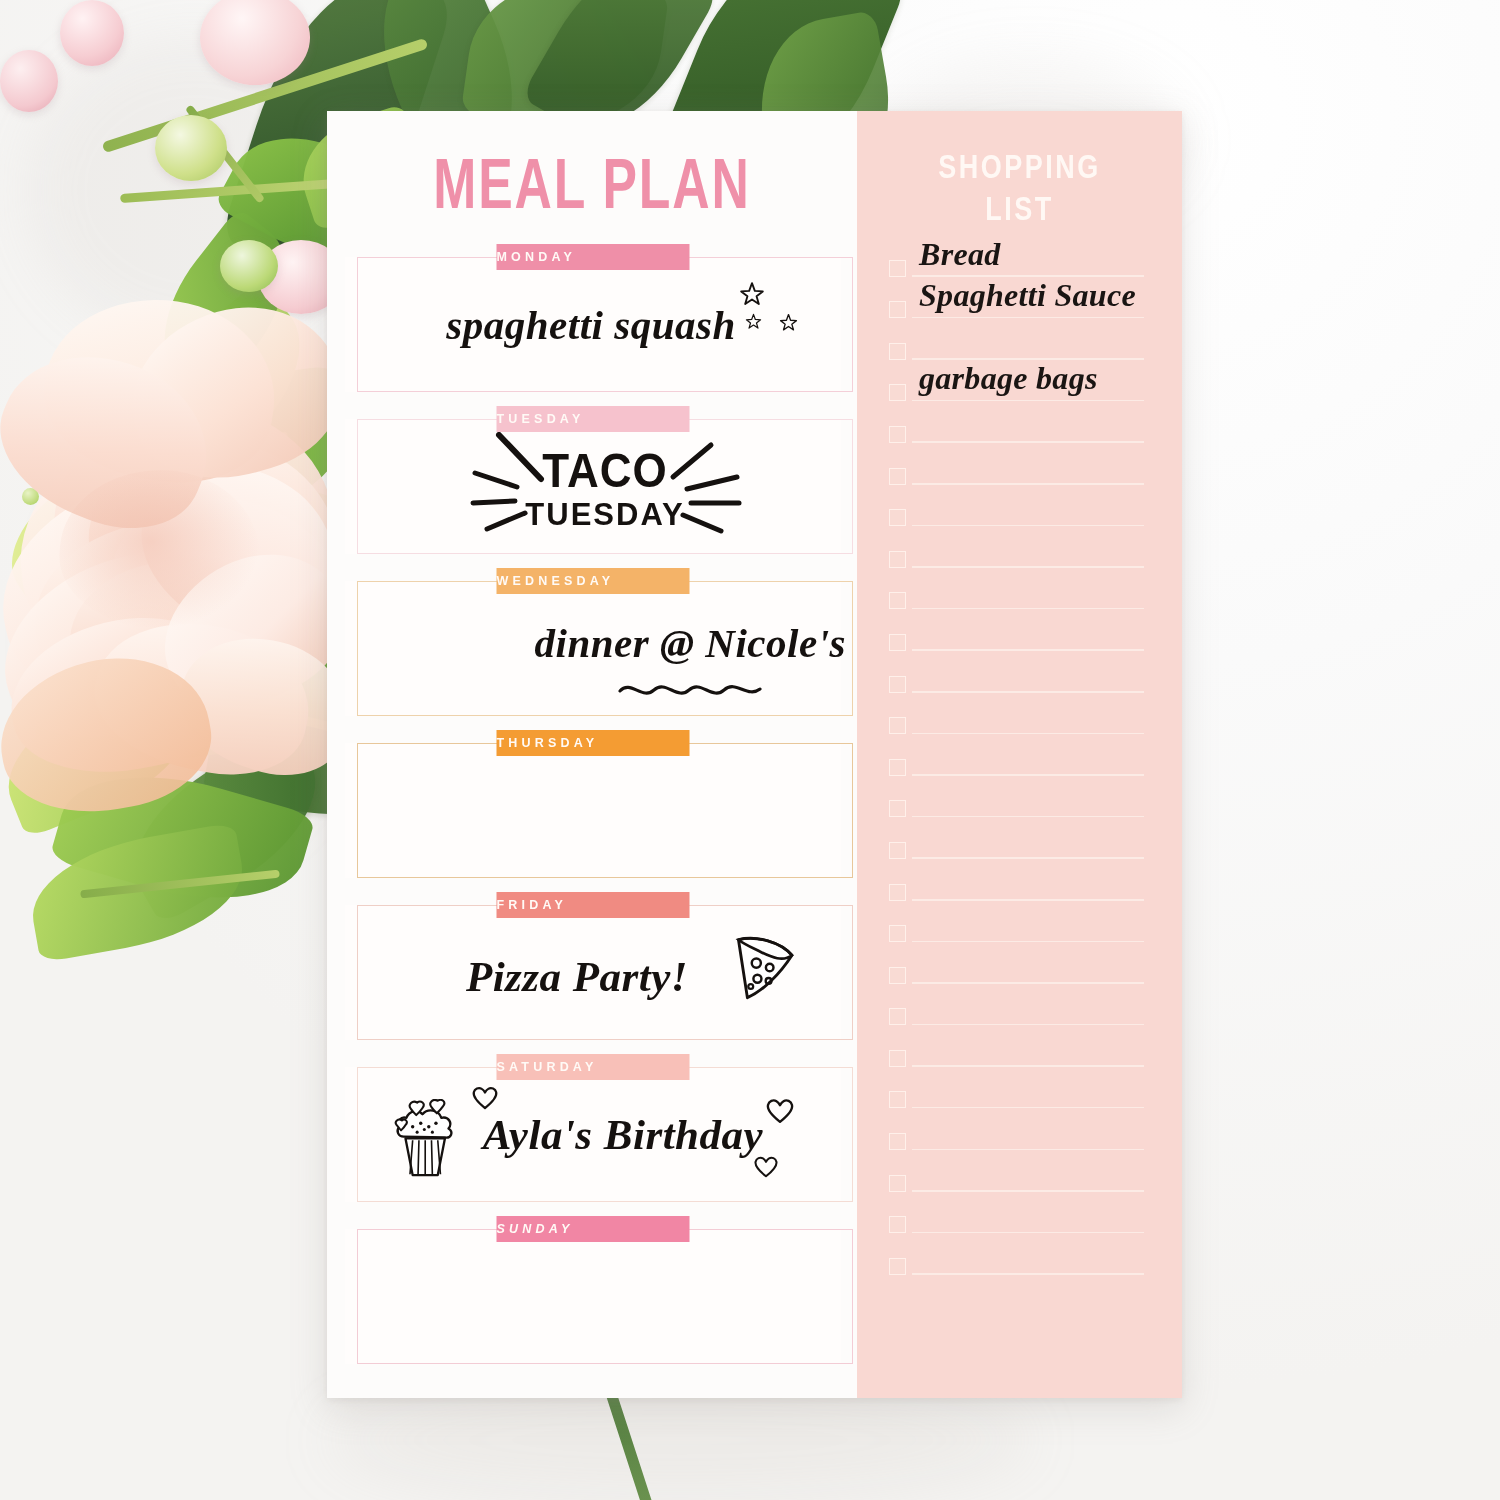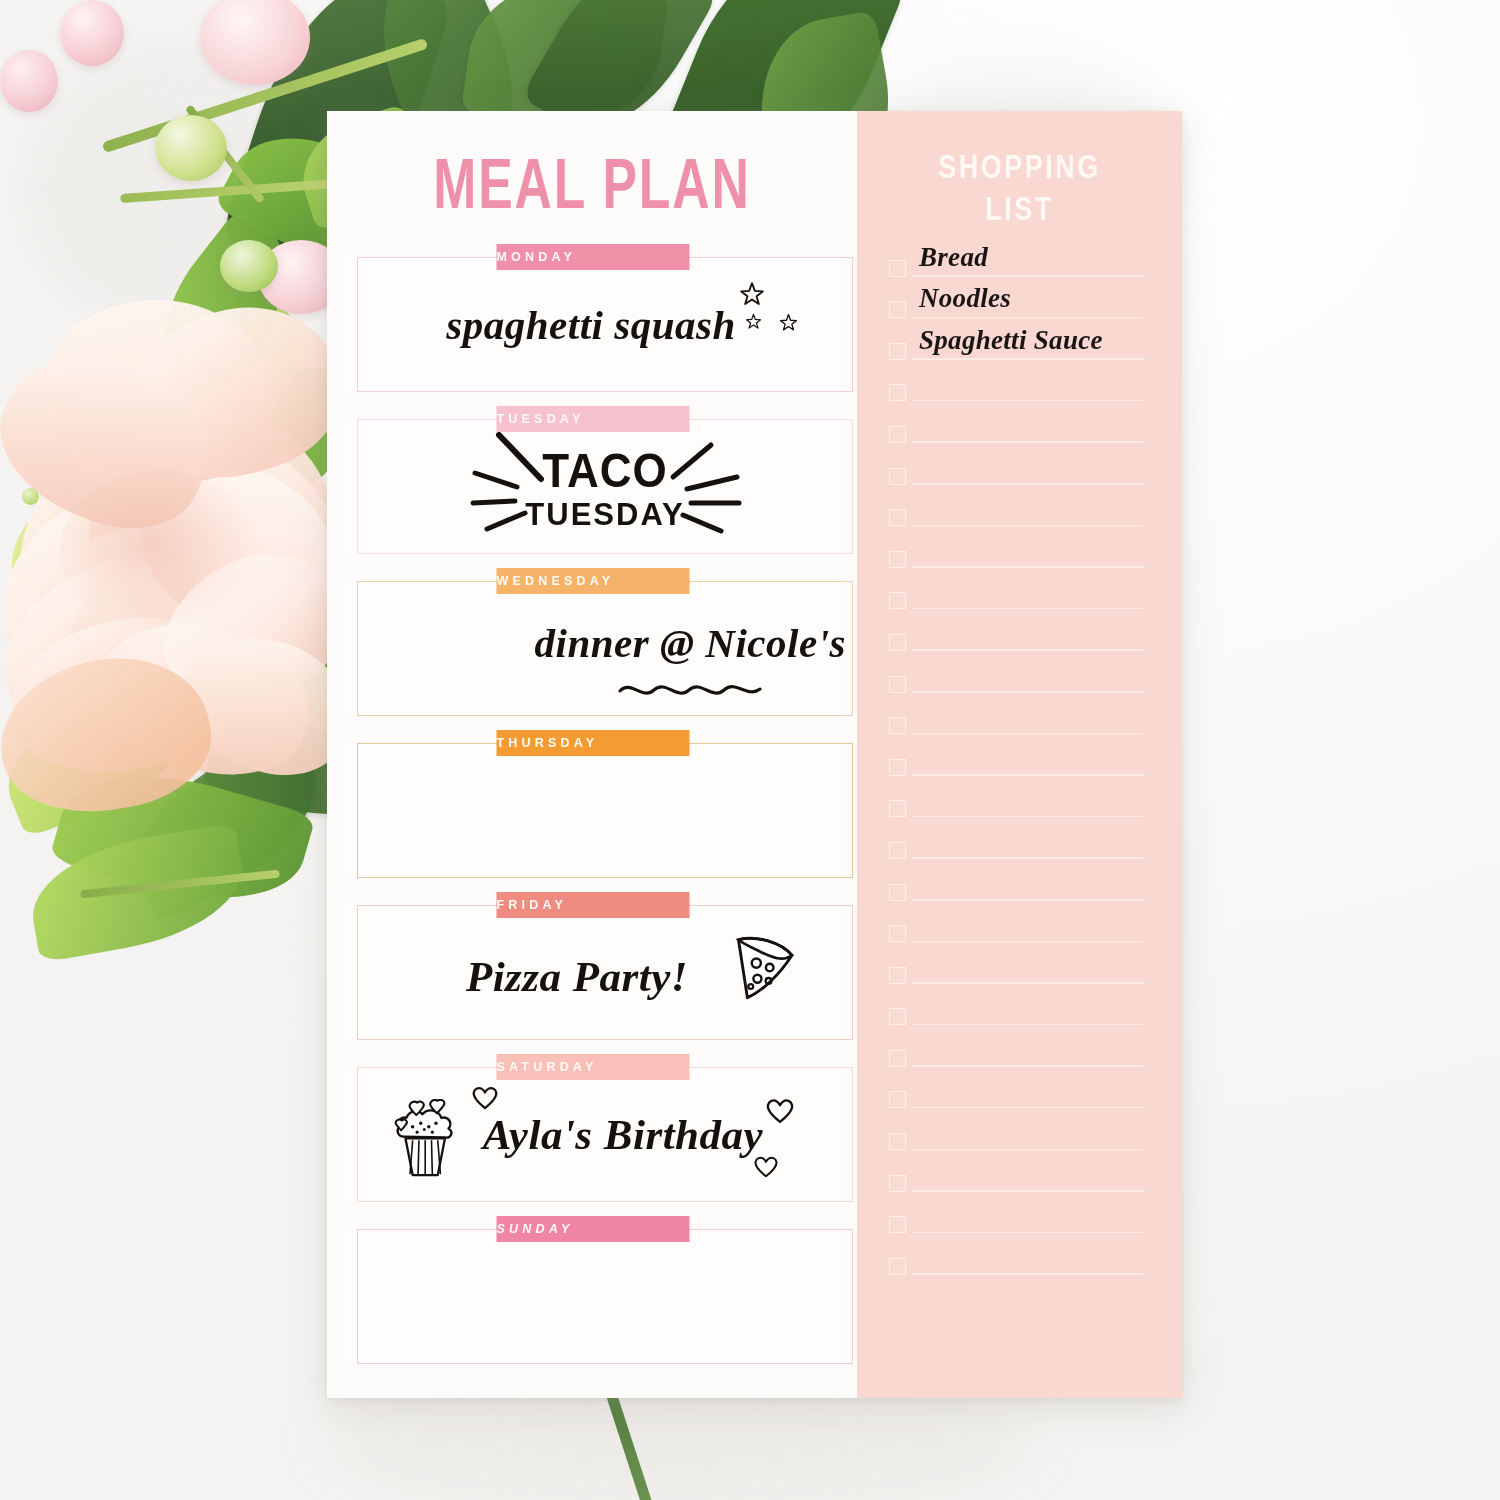--- a/index.html
+++ b/index.html
@@ -68,21 +68,21 @@
     color:#fff8f4;font-weight:700;font-size:27px;letter-spacing:2.5px;line-height:34px;
     transform:scaleY(1.25);transform-origin:center top;
   }
   #shop-rows{position:absolute;left:530px;top:128px;width:325px;}
   .srow{position:relative;height:41.6px;}
   .sbox{position:absolute;left:32px;bottom:4px;width:15px;height:15px;
     border:1.6px solid #fff0ea;background:rgba(255,250,248,.08);}
   .sline{position:absolute;left:55px;right:38px;bottom:4px;height:1.5px;background:#fdeee9;opacity:.85;}
   .stext{position:absolute;left:62px;bottom:8px;
     font-family:"Liberation Serif",serif;font-style:italic;font-weight:700;
-    font-size:27px;color:#1a1513;white-space:nowrap;letter-spacing:.3px;}
+    font-size:32px;color:#1a1513;white-space:nowrap;letter-spacing:.3px;}
 
   
   .doodle{position:absolute;pointer-events:none;}
 </style>
 </head>
 <body>
 
 <div id="stage">
 
   <div class="bg-base"></div>
@@ -351,30 +351,30 @@
 
     <div id="shop-rows">
         <div class="srow">
           <div class="sbox"></div>
           <div class="sline"></div>
           <div class="stext">Bread</div>
         </div>
         <div class="srow">
           <div class="sbox"></div>
           <div class="sline"></div>
-          <div class="stext">Noodles</div>
-        </div>
-        <div class="srow">
-          <div class="sbox"></div>
-          <div class="sline"></div>
           <div class="stext">Spaghetti Sauce</div>
         </div>
         <div class="srow">
           <div class="sbox"></div>
           <div class="sline"></div>
+        </div>
+        <div class="srow">
+          <div class="sbox"></div>
+          <div class="sline"></div>
+          <div class="stext">garbage bags</div>
         </div>
         <div class="srow">
           <div class="sbox"></div>
           <div class="sline"></div>
         </div>
         <div class="srow">
           <div class="sbox"></div>
           <div class="sline"></div>
         </div>
         <div class="srow">

